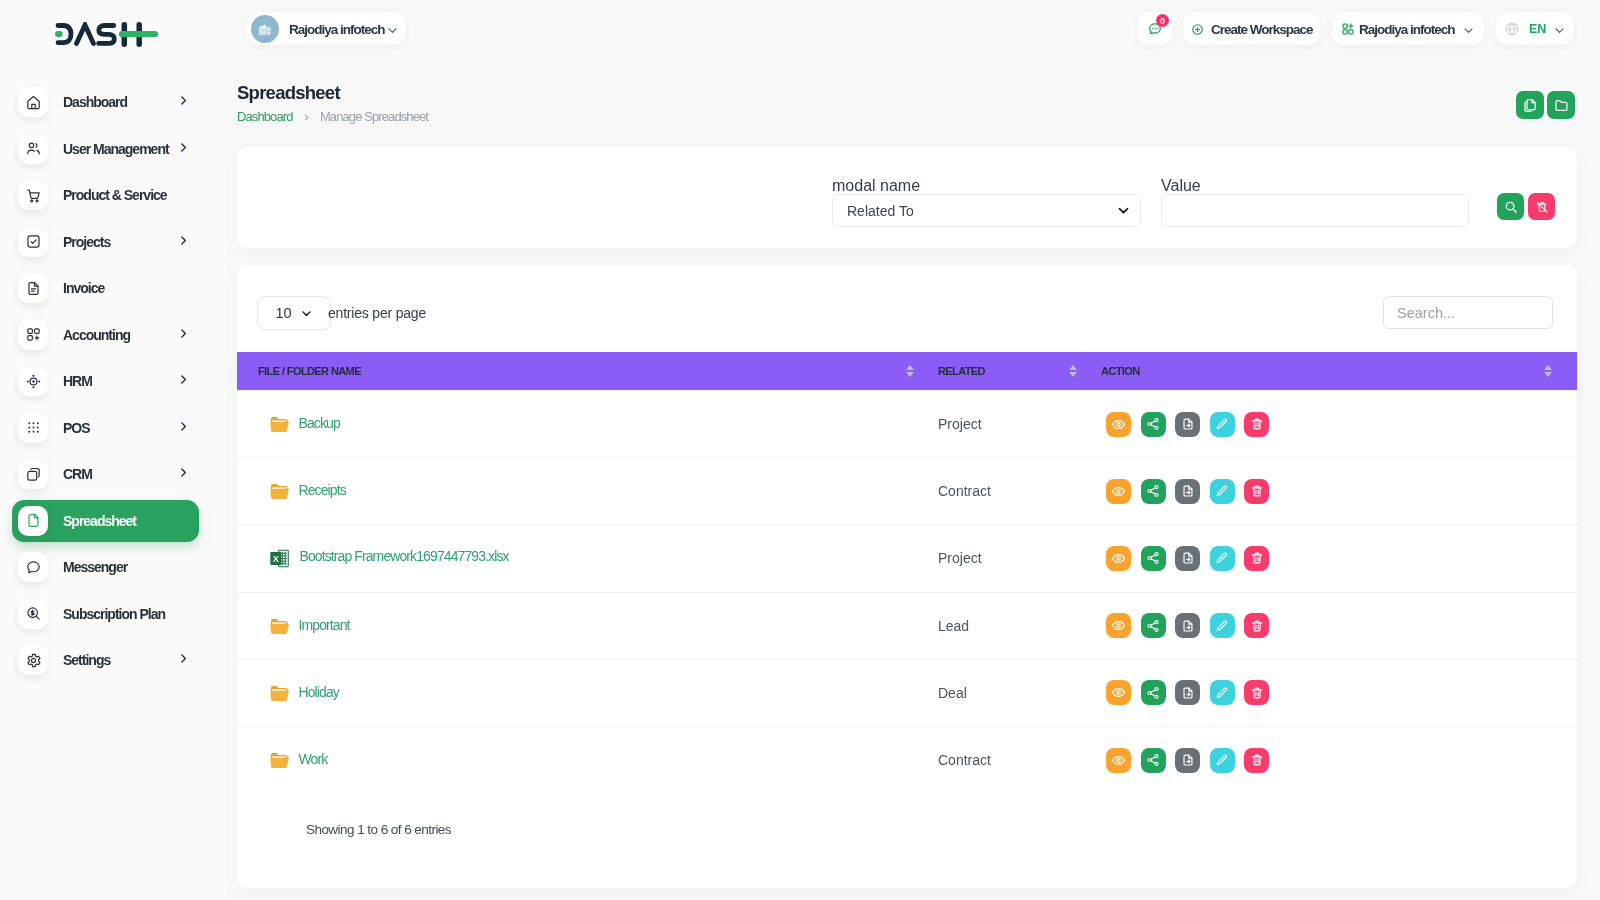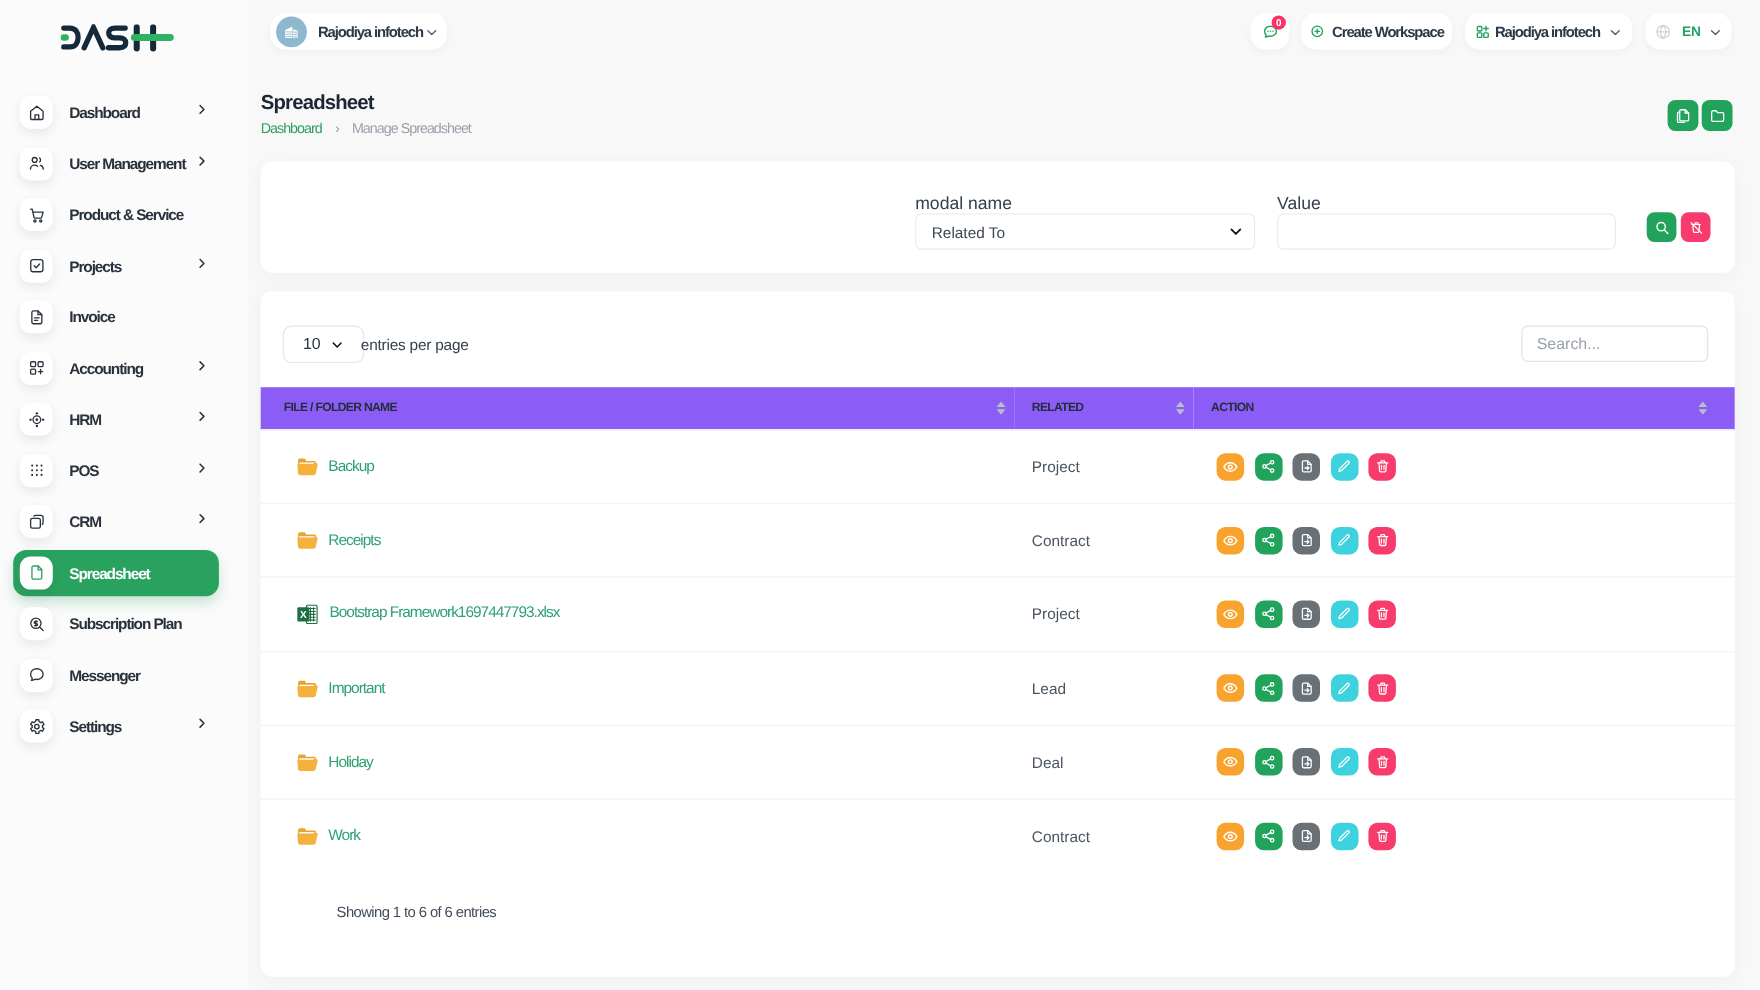--- a/index.html
+++ b/index.html
@@ -200,34 +200,34 @@
           <svg width="17" height="17" viewBox="0 0 24 24" fill="none" stroke="currentColor" stroke-width="1.7" stroke-linecap="round" stroke-linejoin="round">
             <path d="M13.8 3.6H7.6a1.9 1.9 0 0 0-1.9 1.9v13a1.9 1.9 0 0 0 1.9 1.9h8.8a1.9 1.9 0 0 0 1.9-1.9V8.1Z"></path>
             <path d="M13.6 3.6v4.9h4.7"></path>
           </svg>
         </span>
         <span class="t">Spreadsheet</span>
       </div>
 <div class="mi">
         <span class="ibox">
           <svg width="17" height="17" viewBox="0 0 24 24" fill="none" stroke="currentColor" stroke-width="1.7" stroke-linecap="round" stroke-linejoin="round">
+            <path d="M12 4.2c4.5 0 8 3 8 6.9 0 3.9-3.5 6.9-8 6.9-.9 0-1.8-.1-2.6-.4-.9.7-2.4 1.4-4.4 1.5.8-1 1.1-2 1.1-2.9C4.8 15 4 13.2 4 11.1c0-3.9 3.5-6.9 8-6.9Z"></path>
+          </svg>
+        </span>
+        <span class="t">Messenger</span>
+      </div>
+<div class="mi">
+        <span class="ibox">
+          <svg width="17" height="17" viewBox="0 0 24 24" fill="none" stroke="currentColor" stroke-width="1.7" stroke-linecap="round" stroke-linejoin="round">
             <circle cx="10.8" cy="10.8" r="6.6"></circle>
             <path d="M15.8 15.8 20 20"></path>
             <path d="M10.8 7.4v6.8M12.6 8.5h-2.6a1.3 1.3 0 0 0 0 2.6h1.6a1.3 1.3 0 0 1 0 2.6H8.9"></path>
           </svg>
         </span>
         <span class="t">Subscription Plan</span>
-      </div>
-<div class="mi">
-        <span class="ibox">
-          <svg width="17" height="17" viewBox="0 0 24 24" fill="none" stroke="currentColor" stroke-width="1.7" stroke-linecap="round" stroke-linejoin="round">
-            <path d="M12 4.2c4.5 0 8 3 8 6.9 0 3.9-3.5 6.9-8 6.9-.9 0-1.8-.1-2.6-.4-.9.7-2.4 1.4-4.4 1.5.8-1 1.1-2 1.1-2.9C4.8 15 4 13.2 4 11.1c0-3.9 3.5-6.9 8-6.9Z"></path>
-          </svg>
-        </span>
-        <span class="t">Messenger</span>
       </div>
 <div class="mi">
         <span class="ibox">
           <svg width="17" height="17" viewBox="0 0 24 24" fill="none" stroke="currentColor" stroke-width="1.7" stroke-linecap="round" stroke-linejoin="round">
             <circle cx="12" cy="12" r="2.9"></circle>
             <path d="M19.2 12a7.2 7.2 0 0 0-.1-1.2l2-1.5-1.9-3.3-2.3 1a7.3 7.3 0 0 0-2.1-1.2l-.3-2.5h-3.8l-.3 2.5a7.3 7.3 0 0 0-2.1 1.2l-2.3-1-1.9 3.3 2 1.5a7.2 7.2 0 0 0 0 2.4l-2 1.5 1.9 3.3 2.3-1a7.3 7.3 0 0 0 2.1 1.2l.3 2.5h3.8l.3-2.5a7.3 7.3 0 0 0 2.1-1.2l2.3 1 1.9-3.3-2-1.5c.07-.4.1-.8.1-1.2Z"></path>
           </svg>
         </span>
         <span class="t">Settings</span>
         <span class="chev"><svg width="13" height="13" viewBox="0 0 24 24" fill="none" stroke="currentColor" stroke-width="2.6" stroke-linecap="round" stroke-linejoin="round">

